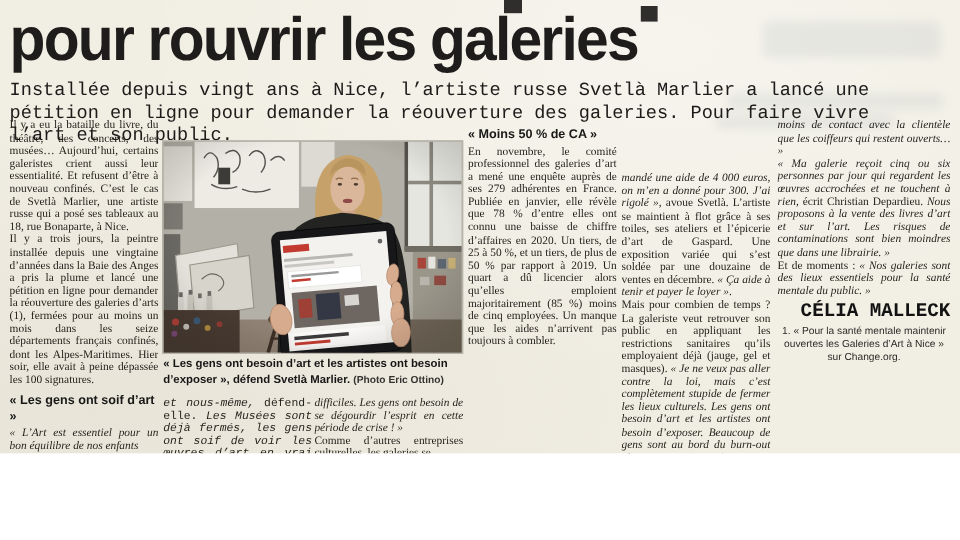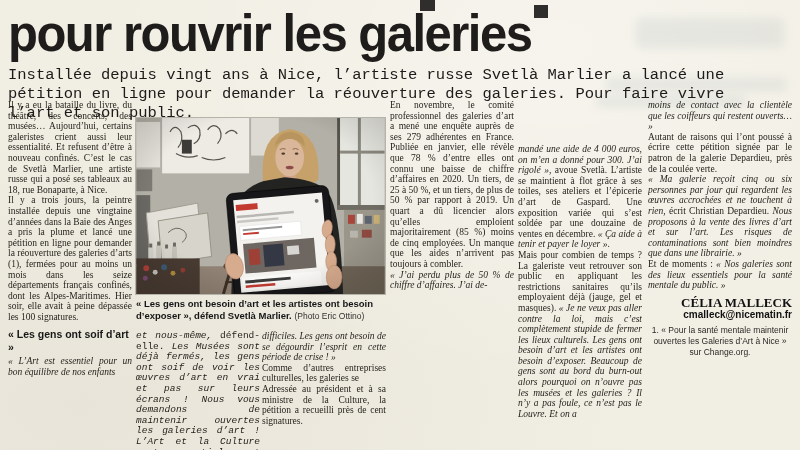--- a/index.html
+++ b/index.html
@@ -1,17 +1,17 @@
 <!DOCTYPE html>
 <html lang="fr"><head>
 <meta charset="utf-8">
 <style>
   html,body{margin:0;padding:0;}
   .page{
-    position:relative; width:800px; height:450px; overflow:hidden;
+    position:relative; width:800px; height:378px; overflow:hidden;
     background:
       radial-gradient(ellipse at 70% 10%, rgba(255,255,255,.35), rgba(0,0,0,0) 60%),
       radial-gradient(ellipse at 10% 90%, rgba(120,110,90,.08), rgba(0,0,0,0) 55%),
       #f1eee3;
     font-family:"Liberation Serif","DejaVu Serif",serif;
     color:#211e19;
   }
   
   .frag{position:absolute;background:#2f2e2c;}
   .f1{left:420px;top:0;width:15px;height:11px;}
@@ -43,38 +43,38 @@
   .col-3{left:390px;}
   .col-4{left:518px;margin-top:44px;}
   .col-5{left:648px;width:144px;}
   .para{margin:0;}
   .it{font-style:italic;}
   .subhead{
     margin:6px 0 3px 0;font-family:"Liberation Sans",sans-serif;
     font-size:10.5px;line-height:12.5px;color:#181817;text-align:left;
     font-weight:700;
   }
-  .byline{margin-top:5px;font-family:Liberation Serif, serif;font-weight:700;
-    font-size:13px;line-height:13px;text-align:right;color:#121212;}
+  .byline{margin-top:5px;font-family:Liberation Mono, monospace;font-weight:700;
+    font-size:16px;line-height:13px;text-align:right;color:#121212;}
   .email{font-family:"Liberation Sans",sans-serif;font-weight:700;
     font-size:10px;line-height:12px;text-align:right;color:#121212;}
   .footnote{margin-top:4px;font-family:"Liberation Sans",sans-serif;
     font-size:8.5px;line-height:11px;text-align:center;color:#2b2a27;}
 
   .photo{
     position:absolute;left:135px;top:117px;width:251px;height:178px;margin:0;
     border:1px solid #b6b3a8;box-sizing:border-box;background:#b5b2a9;overflow:hidden;
   }
   .photo svg{display:block;}
   .caption{
     position:absolute;left:136px;top:298px;width:250px;
     font-family:"Liberation Sans",sans-serif;font-weight:700;
     font-size:9.5px;line-height:12px;color:#161616;text-align:left;
   }
-  .cap-credit{font-size:8.5px;font-weight:400;color:#33322f;}
+  .cap-credit{font-size:8.5px;font-weight:700;color:#33322f;}
 </style>
 </head>
 <body>
 
 <div class="page">
 
   <div class="frag f1"></div>
   <div class="frag f2"></div>
   <div class="ghost g1"></div>
   <div class="ghost g2"></div>
@@ -91,34 +91,32 @@
     </div>
   <div class="col col-1">
       <p class="para"><span class="it">et nous-même,</span><span> défend-elle. </span><span class="it">Les Musées sont déjà fermés, les gens ont soif de voir les œuvres d’art en vrai et pas sur leurs écrans ! Nous vous demandons de maintenir ouvertes les galeries d’art ! L’Art et la Culture sont essentiels, et encore plus en ces moments</span></p>
     </div>
   <div class="col col-2">
       <p class="para"><span class="it">difficiles. Les gens ont besoin de se dégourdir l’esprit en cette période de crise ! »</span></p>
       <p class="para"><span>Comme d’autres entreprises culturelles, les galeries se</span></p>
       <p class="para"><span>Adressée au président et à sa ministre de la Culture, la pétition a recueilli près de cent signatures.</span></p>
     </div>
   <div class="col col-3">
+      <h3 class="subhead">« Moins 50 % de CA »</h3>
       <p class="para"><span>En novembre, le comité professionnel des galeries d’art a mené une enquête auprès de ses 279 adhérentes en France. Publiée en janvier, elle révèle que 78 % d’entre elles ont connu une baisse de chiffre d’affaires en 2020. Un tiers, de 25 à 50 %, et un tiers, de plus de 50 % par rapport à 2019. Un quart a dû licencier alors qu’elles emploient majoritairement (85 %) moins de cinq employées. Un manque que les aides n’arrivent pas toujours à combler.</span></p>
-      <p class="para"><span class="it">« J’ai perdu plus de 50 % de chiffre d’affaires. J’ai de-</span></p>
     </div>
   <div class="col col-4">
       <p class="para"><span class="it">mandé une aide de 4 000 euros, on m’en a donné pour 300. J’ai rigolé »</span><span>, avoue Svetlà. L’artiste se maintient à flot grâce à ses toiles, ses ateliers et l’épicerie d’art de Gaspard. Une exposition variée qui s’est soldée par une douzaine de ventes en décembre. </span><span class="it">« Ça aide à tenir et payer le loyer »</span><span>.</span></p>
       <p class="para"><span>Mais pour combien de temps ? La galeriste veut retrouver son public en appliquant les restrictions sanitaires qu’ils employaient déjà (jauge, gel et masques). </span><span class="it">« Je ne veux pas aller contre la loi, mais c’est complètement stupide de fermer les lieux culturels. Les gens ont besoin d’art et les artistes ont besoin d’exposer. Beaucoup de gens sont au bord du burn-out alors pourquoi on n’ouvre pas les musées et les galeries ? Il n’y a pas foule, ce n’est pas le Louvre. Et on a</span></p>
     </div>
   <div class="col col-5">
       <p class="para"><span class="it">moins de contact avec la clientèle que les coiffeurs qui restent ouverts… »</span></p>
-      <p class="para"><span>Autant de raisons qui l’ont poussé à écrire cette pétition signée par le patron de la galerie Depardieu, près de la coulée verte.</span></p>
       <p class="para"><span class="it">« Ma galerie reçoit cinq ou six personnes par jour qui regardent les œuvres accrochées et ne touchent à rien,</span><span> écrit Christian Depardieu. </span><span class="it">Nous proposons à la vente des livres d’art et sur l’art. Les risques de contaminations sont bien moindres que dans une librairie. »</span></p>
       <p class="para"><span>Et de moments : </span><span class="it">« Nos galeries sont des lieux essentiels pour la santé mentale du public. »</span></p>
       <div class="byline">CÉLIA MALLECK</div>
-      <div class="email">cmalleck@nicematin.fr</div>
       <div class="footnote">1. « Pour la santé mentale maintenir ouvertes les Galeries d’Art à Nice » sur Change.org.</div>
     </div>
 
   <figure class="photo">
     <svg width="249" height="176" viewBox="0 0 251 178" xmlns="http://www.w3.org/2000/svg">
       <defs>
         <radialGradient id="vg" cx="50%" cy="45%" r="75%">
           <stop offset="60%" stop-color="rgba(0,0,0,0)"></stop>
           <stop offset="100%" stop-color="rgba(35,30,25,0.22)"></stop>
         </radialGradient>

